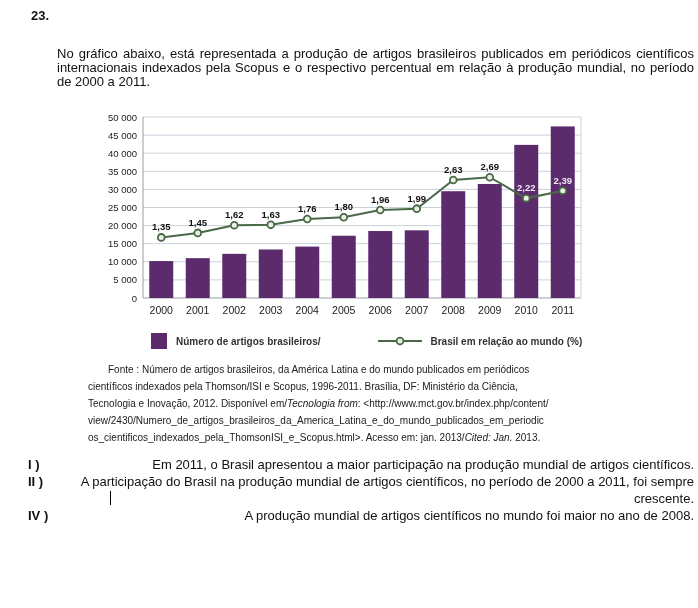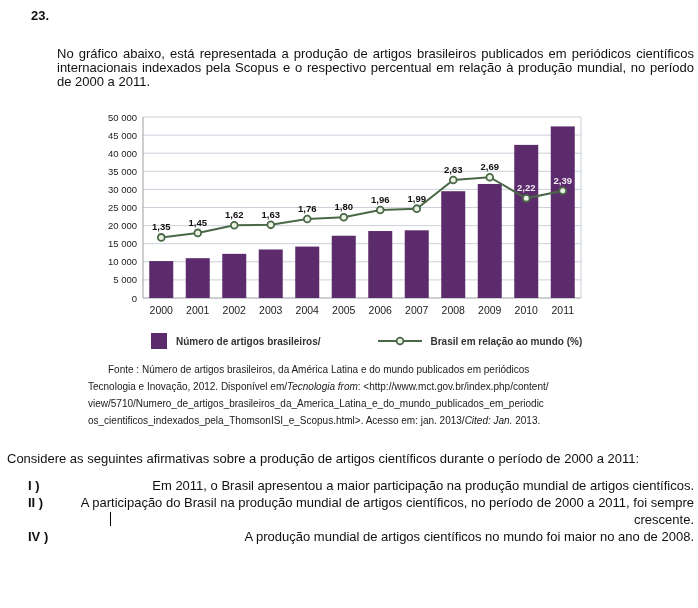--- a/index.html
+++ b/index.html
@@ -139,26 +139,26 @@
       <svg class="legend-swatch-svg" width="46" height="14" viewBox="0 0 46 14">
           <line x1="1" y1="7" x2="45" y2="7" stroke="#4A6847" stroke-width="2"></line>
           <circle cx="23" cy="7" r="3.4" fill="#EAF2E4" stroke="#4A6847" stroke-width="1.8"></circle>
         </svg>
       <span>Brasil em relação ao mundo (%)</span>
     </div>
   </div>
 
   <div class="fonte">
       <div><span>Fonte : Número de artigos brasileiros, da América Latina e do mundo publicados em periódicos</span></div>
+      <div><span>científicos indexados pela Thomson/ISI e Scopus, 1996-2011. Brasília, DF: Ministério da Ciência,</span></div>
       <div><span>Tecnologia e Inovação, 2012. Disponível em/</span><span class="it">Tecnologia from</span><span>: &lt;http://www.mct.gov.br/index.php/content/</span></div>
-      <div><span>view/5710/Numero_de_artigos_brasileiros_da_America_Latina_e_do_mundo_publicados_em_periodic</span></div>
+      <div><span>view/2430/Numero_de_artigos_brasileiros_da_America_Latina_e_do_mundo_publicados_em_periodic</span></div>
       <div><span>os_cientificos_indexados_pela_ThomsonISI_e_Scopus.html&gt;. Acesso em: jan. 2013/</span><span class="it">Cited: Jan.</span><span> 2013.</span></div>
     </div>
 
-  <div class="considere">Considere as seguintes afirmativas sobre a produção de artigos científicos durante o período de 2000 a 2011:</div>
 
   <div class="list">
     <div class="list-row">
       <span class="rnum">I )</span>
       <span class="rtext">Em 2011, o Brasil apresentou a maior participação na produção mundial de artigos científicos.</span>
     </div>
     <div class="list-row">
       <span class="rnum">II )</span>
       <span class="rtext">A participação do Brasil na produção mundial de artigos científicos, no período de 2000 a 2011, foi sempre crescente.</span>
     </div>

